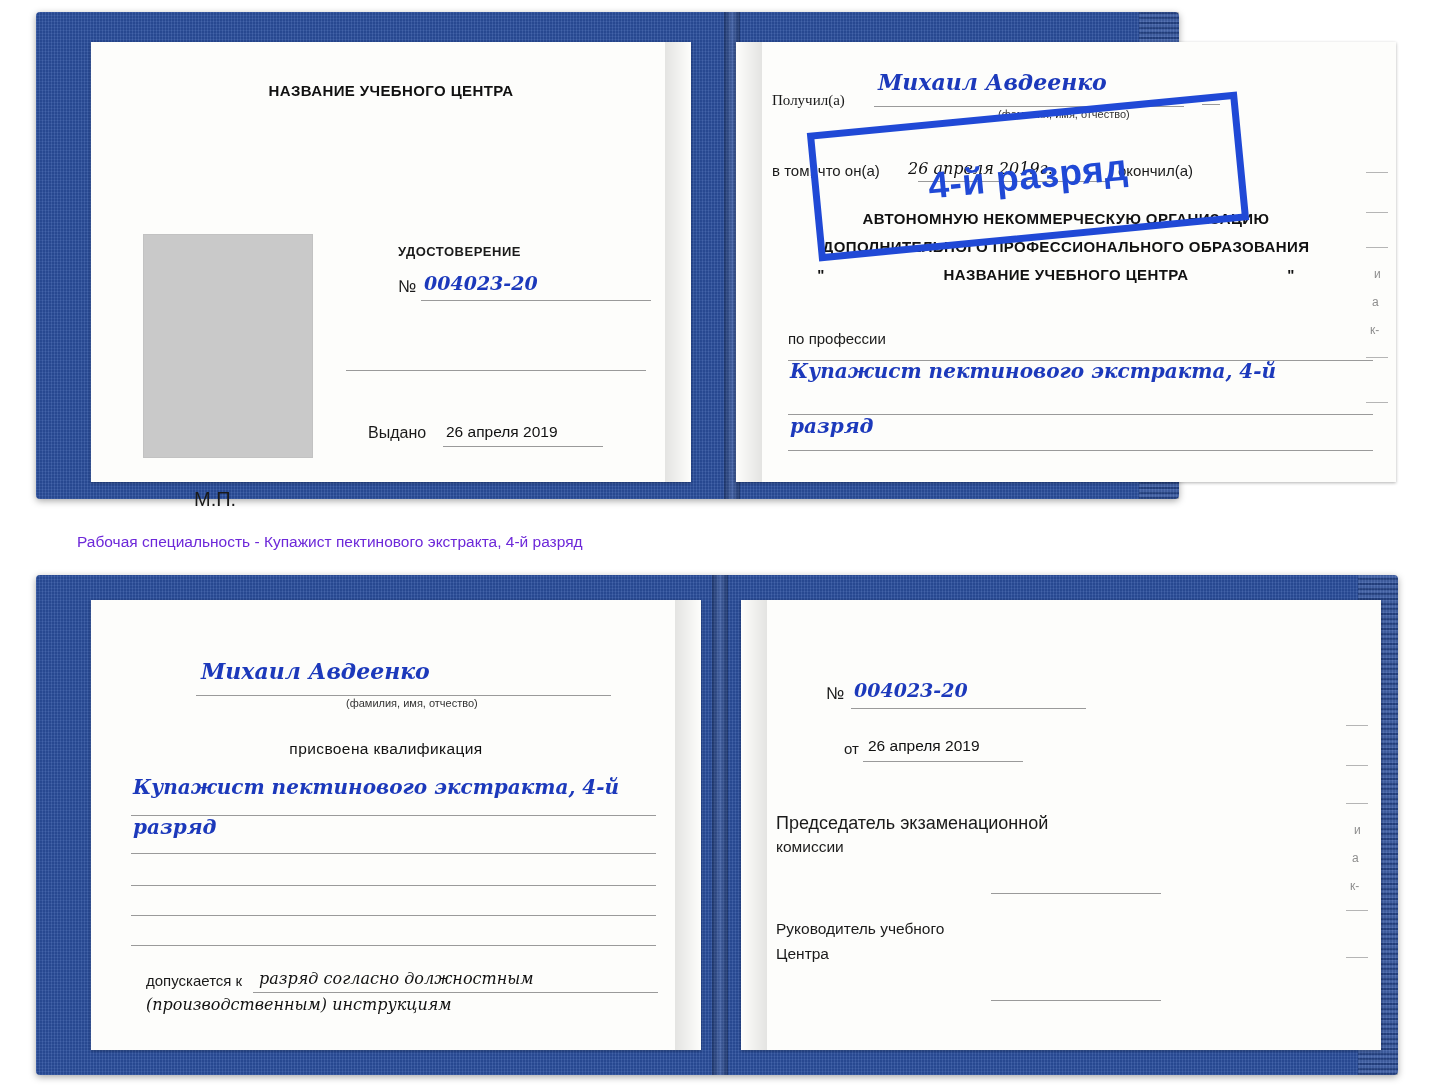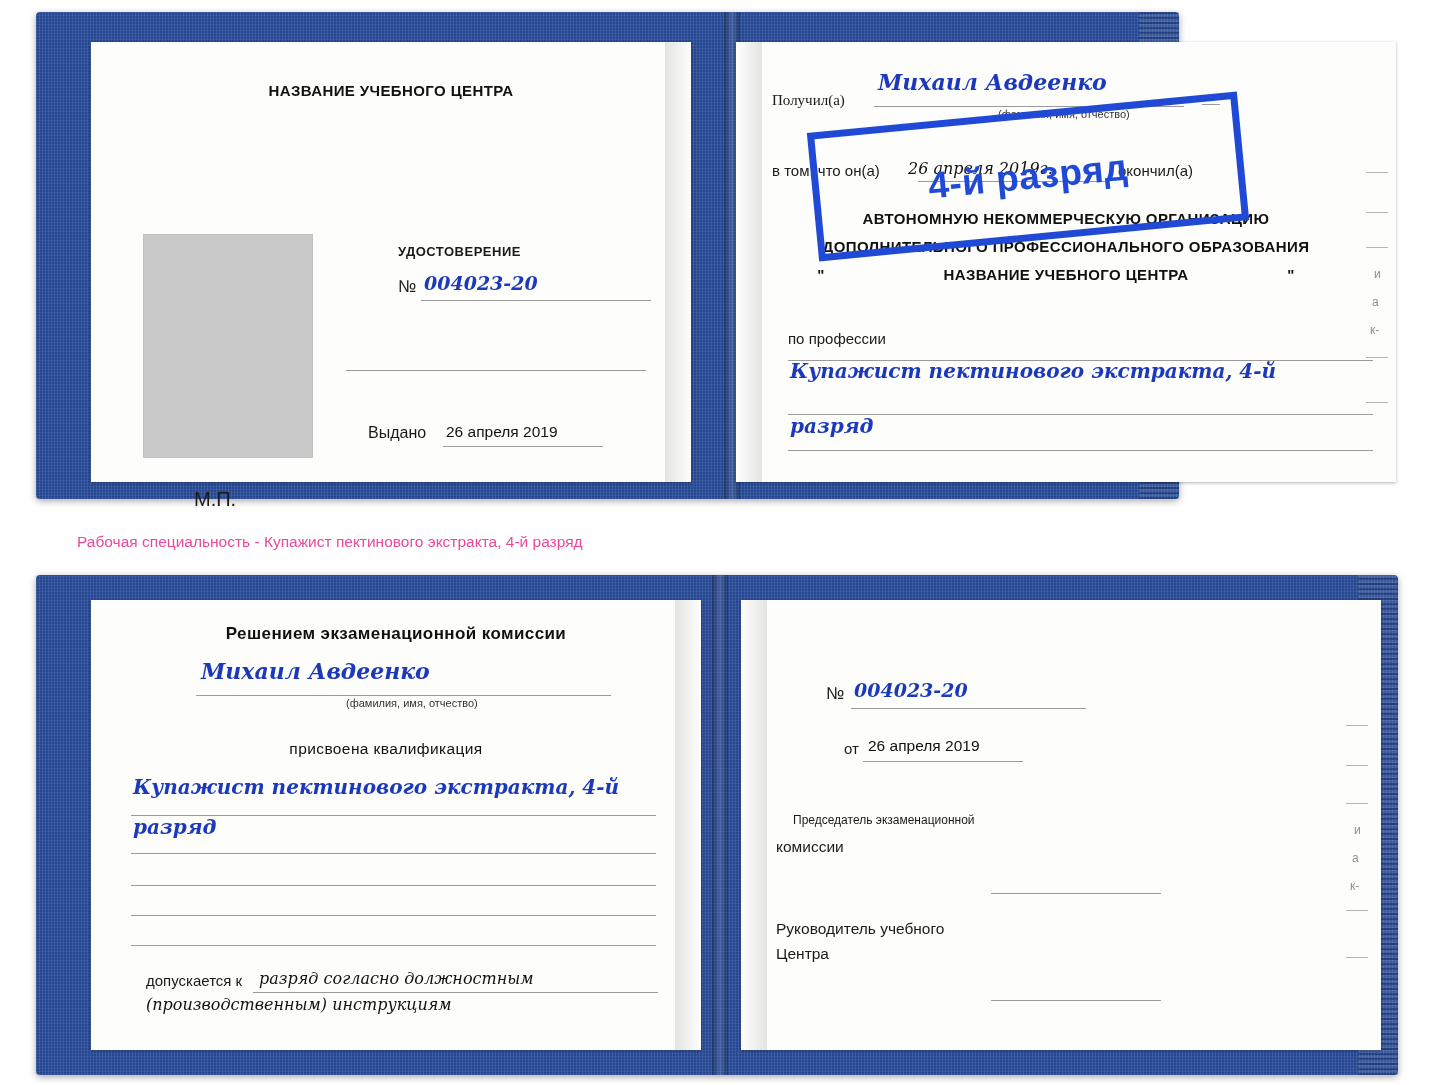--- a/index.html
+++ b/index.html
@@ -132,21 +132,21 @@
     transform: rotate(-5.5deg);
     background: transparent;
     letter-spacing: 0.5px;
   }
 
   .caption {
     position: absolute;
     left: 77px;
     top: 533px;
     font-size: 15.5px;
-    color: #ec4899;
+    color: #6d28d9;
   }
 
   
   .ribs {
     position: absolute;
     right: 0; top: 0; bottom: 0;
     width: 40px;
     background: repeating-linear-gradient(0deg, rgba(0,0,0,0.16) 0 2px, rgba(255,255,255,0.10) 2px 5px);
   }
   
@@ -229,21 +229,20 @@
 
 <div class="caption">Рабочая специальность - Купажист пектинового экстракта, 4-й разряд</div>
 
 <div class="booklet bottom">
   <div class="ribs"></div>
   <div class="spine" style="left:676px;"></div>
 
   <div class="page bl">
     <div class="curl" style="right:0;"></div>
 
-    <div class="center-title" style="left:0; top:24px; width:610px; font-size:17px;">Решением экзаменационной комиссии</div>
 
     <div class="hand big" style="left:110px; top:58px;">Михаил Авдеенко</div>
     <div class="ln" style="left:105px; top:95px; width:415px;"></div>
     <div class="lbl small" style="left:255px; top:97px;">(фамилия, имя, отчество)</div>
 
     <div class="center-title" style="left:0; top:140px; width:590px; font-size:15.5px; font-weight:normal;">присвоена квалификация</div>
 
     <div class="hand" style="left:42px; top:175px; font-size:20px;">Купажист пектинового экстракта, 4-й</div>
     <div class="ln" style="left:40px; top:215px; width:525px;"></div>
 
@@ -264,21 +263,21 @@
 
 
     <div class="lbl" style="left:85px; top:84px; font-size:17px;">№</div>
     <div class="hand mid" style="left:113px; top:79px;">004023-20</div>
     <div class="ln" style="left:110px; top:108px; width:235px;"></div>
 
     <div class="lbl" style="left:103px; top:140px; font-size:15px;">от</div>
     <div class="typed" style="left:127px; top:137px;">26 апреля 2019</div>
     <div class="ln" style="left:122px; top:161px; width:160px;"></div>
 
-    <div class="lbl" style="left:52px; top:213px; font-size:12px;">Председатель экзаменационной</div>
+    <div class="lbl" style="left:35px; top:213px; font-size:18px;">Председатель экзаменационной</div>
     <div class="lbl" style="left:35px; top:238px; font-size:15.5px;">комиссии</div>
     <div class="ln" style="left:250px; top:293px; width:170px;"></div>
 
     <div class="lbl" style="left:35px; top:320px; font-size:15.5px;">Руководитель учебного</div>
     <div class="lbl" style="left:35px; top:345px; font-size:15.5px;">Центра</div>
     <div class="ln" style="left:250px; top:400px; width:170px;"></div>
   </div>
 
   <div class="ghost" style="left:1318px; top:248px;">и</div>
   <div class="ghost" style="left:1316px; top:276px;">а</div>

